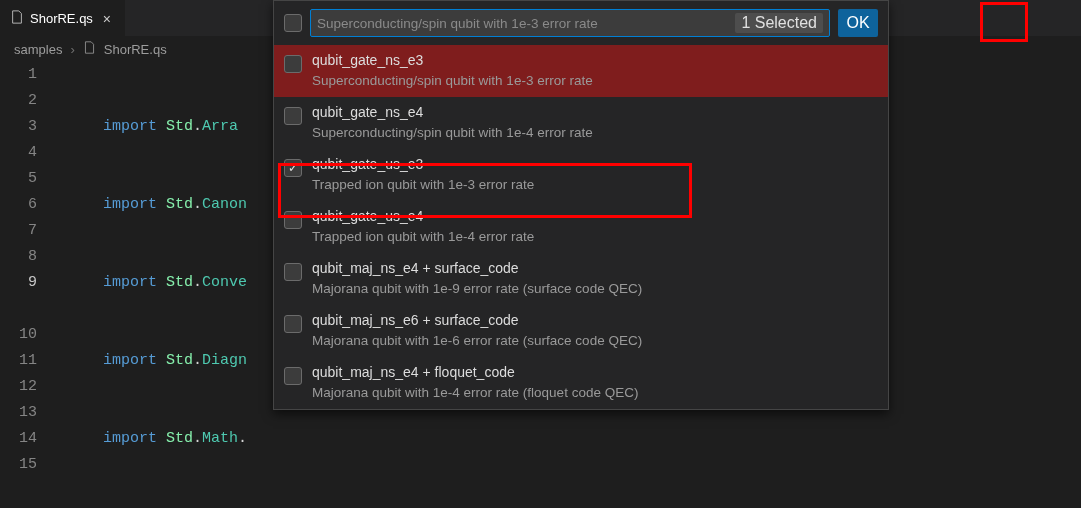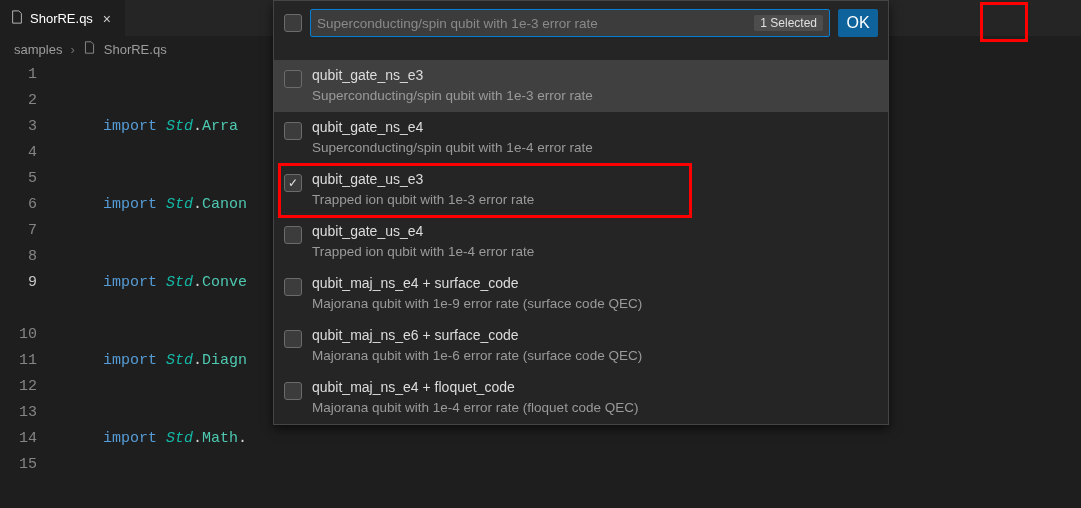--- a/index.html
+++ b/index.html
@@ -73,21 +73,21 @@
   .gutter .ln.current { color: #c6c6c6; }
   .code {
     flex: 1;
     white-space: pre;
     position: relative;
   }
   .code .line { height: 26px; }
   .indent1 { padding-left: 48px; }
 
   .kw   { color: #569cd6; }
-  .ns   { color: #14b8a6; font-style: italic; }
+  .ns   { color: #86efac; }
   .ns2  { color: #4ec9b0; }
   .punct{ color: #d4d4d4; }
 
   
   .quickpick {
     position: absolute;
     top: 0;
     left: 273px;
     width: 616px;
     background: #252526;
@@ -126,21 +126,21 @@
     background: transparent;
     border: none;
     outline: none;
     color: #cccccc;
     font-size: 13.5px;
   }
   .qp-input::placeholder { color: #8a8a8a; }
   .qp-badge {
     background: #4d4d4d;
     color: #e0e0e0;
-    font-size: 12px;
+    font-size: 16px;
     padding: 1px 6px;
     border-radius: 2px;
     white-space: nowrap;
   }
   .qp-ok {
     width: 40px; height: 28px;
     background: #0e639c;
     color: #ffffff;
     display: flex;
     align-items: center;
@@ -153,21 +153,21 @@
   .qp-list {
     max-height: 445px;
     overflow: hidden;
   }
   .qp-item {
     display: flex;
     align-items: flex-start;
     gap: 10px;
     padding: 4px 10px 6px 10px;
   }
-  .qp-item.hover { background: #404040; margin-top: 15px; }
+  .qp-item.hover { background: #7f1d1d; }
   .qp-item .qp-check {
     width: 18px; height: 18px;
     border: 1px solid #6b6b6b;
     border-radius: 3px;
     background: #3c3c3c;
     flex: none;
     margin-top: 6px;
     display:flex;align-items:center;justify-content:center;
     font-size: 12px;
   }

